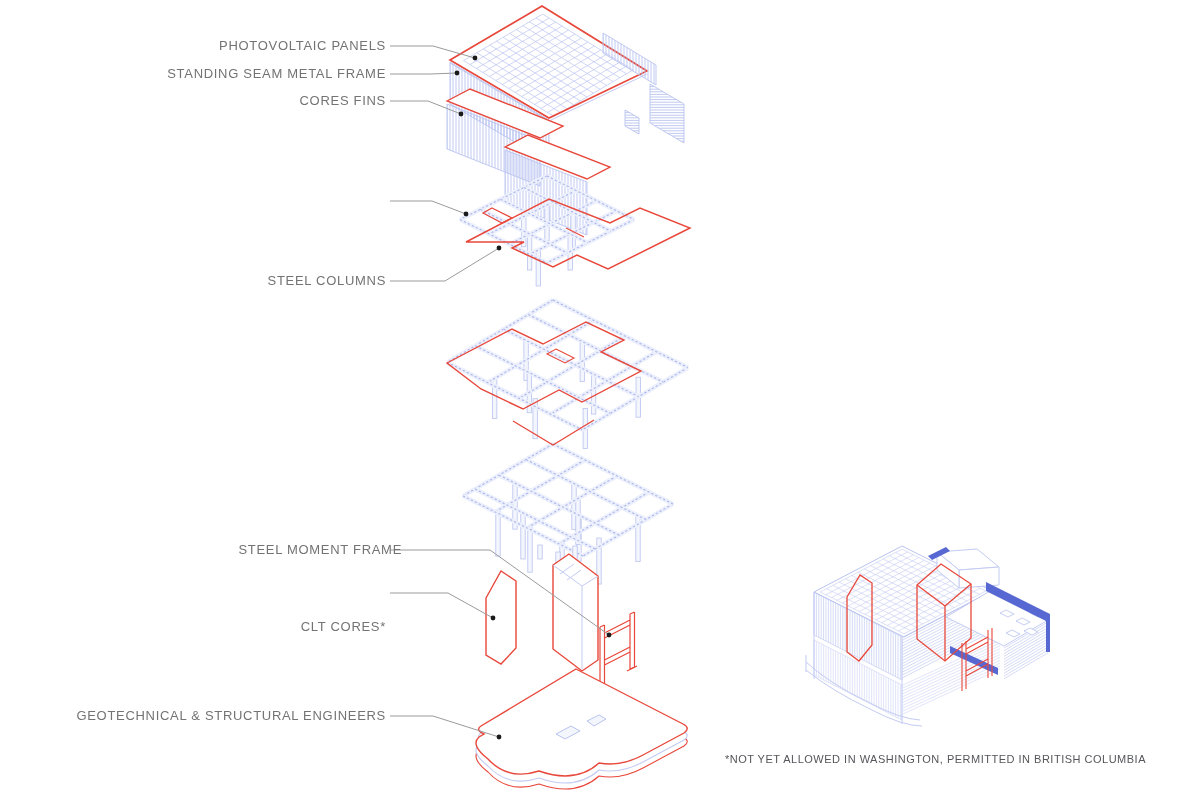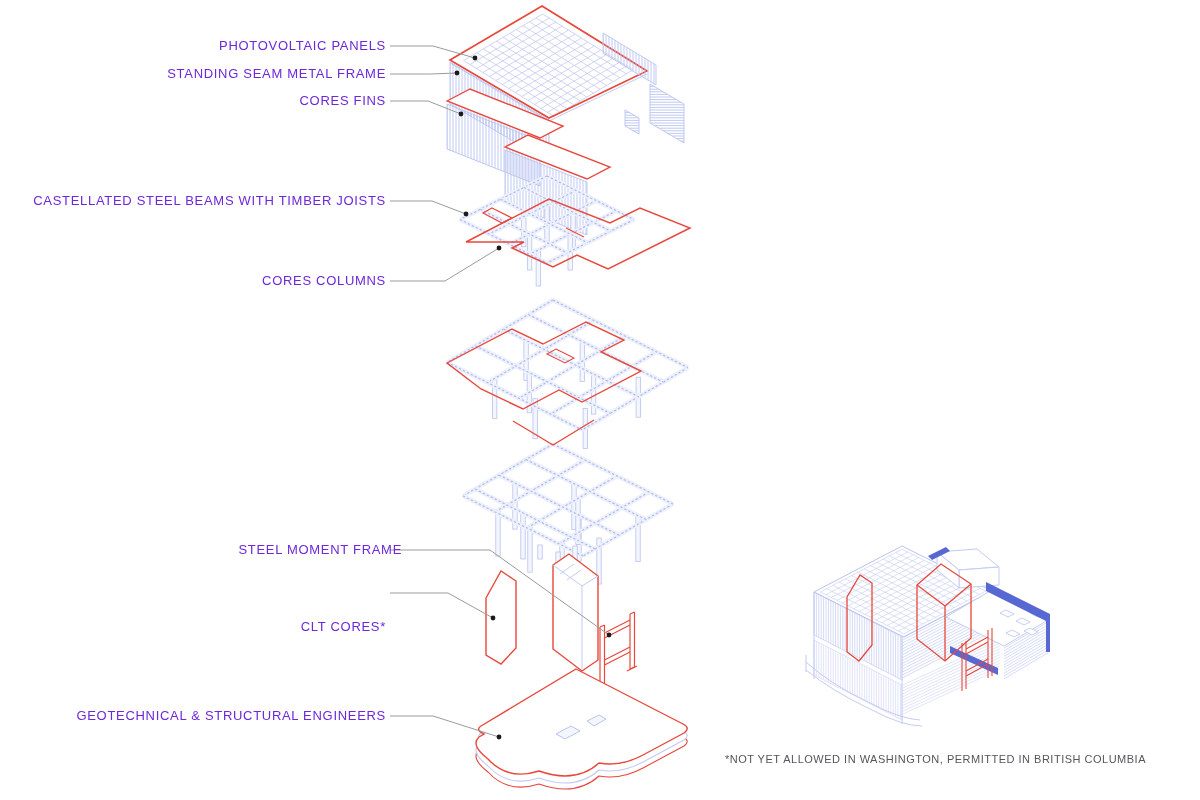--- a/index.html
+++ b/index.html
@@ -1,19 +1,19 @@
 <!DOCTYPE html>
 <html><head>
 <meta charset="utf-8">
 <style>
   html,body{margin:0;padding:0;background:#fff;}
   .canvas{position:relative;width:1200px;height:800px;background:#ffffff;overflow:hidden;
           font-family:"Liberation Sans", sans-serif;}
   svg{position:absolute;left:0;top:0;}
-  .callout{position:absolute;color:#6d28d9;font-size:13px;line-height:15px;
+  .callout{position:absolute;color:#737373;font-size:13px;line-height:15px;
            letter-spacing:.7px;text-align:right;white-space:nowrap;font-weight:500;}
   .footnote{position:absolute;color:#55565a;font-size:11px;letter-spacing:.5px;
             white-space:nowrap;}
 </style>
 </head>
 <body>
 
 <div class="canvas">
 
 <svg id="art" width="1200" height="800" viewBox="0 0 1200 800">
@@ -604,22 +604,21 @@
         <polygon points="814,592 902,637 902,680 814,635"></polygon>
       </clipPath>
       <clipPath id="cp8">
         <polygon points="814,640 902,685 902,720 814,675"></polygon>
       </clipPath>
     </svg>
 
 <div class="callout" style="right:814px;top:38px">PHOTOVOLTAIC PANELS</div>
 <div class="callout" style="right:814px;top:66px">STANDING SEAM METAL FRAME</div>
 <div class="callout" style="right:814px;top:93px">CORES FINS</div>
-<div class="callout" style="right:814px;top:193px">CASTELLATED STEEL BEAMS WITH TIMBER JOISTS</div>
-<div class="callout" style="right:814px;top:273px">CORES COLUMNS</div>
+<div class="callout" style="right:814px;top:273px">STEEL COLUMNS</div>
 <div class="callout" style="right:798px;top:542px">STEEL MOMENT FRAME</div>
 <div class="callout" style="right:814px;top:619px">CLT CORES*</div>
 <div class="callout" style="right:814px;top:708px">
   <div>GEOTECHNICAL &amp; STRUCTURAL ENGINEERS</div>
 </div>
 <div class="footnote" style="right:54px;top:753px">*NOT YET ALLOWED IN WASHINGTON, PERMITTED IN BRITISH COLUMBIA</div>
 
 </div>
 
 </body></html>

